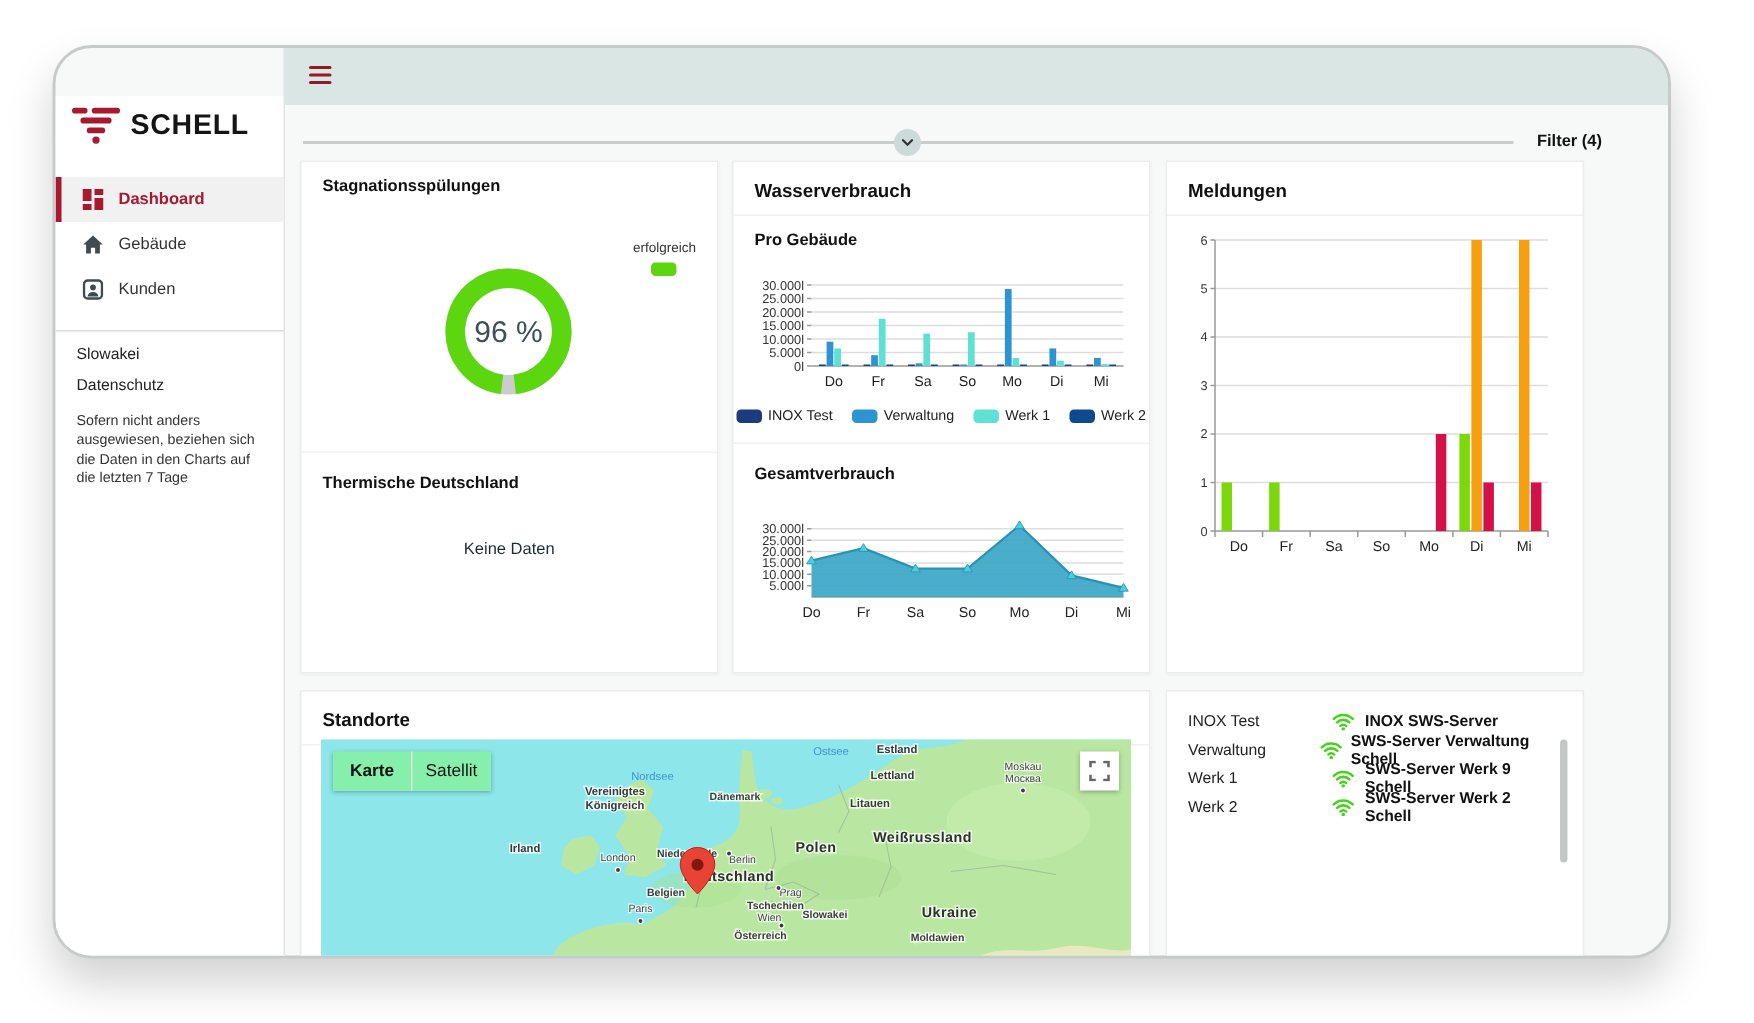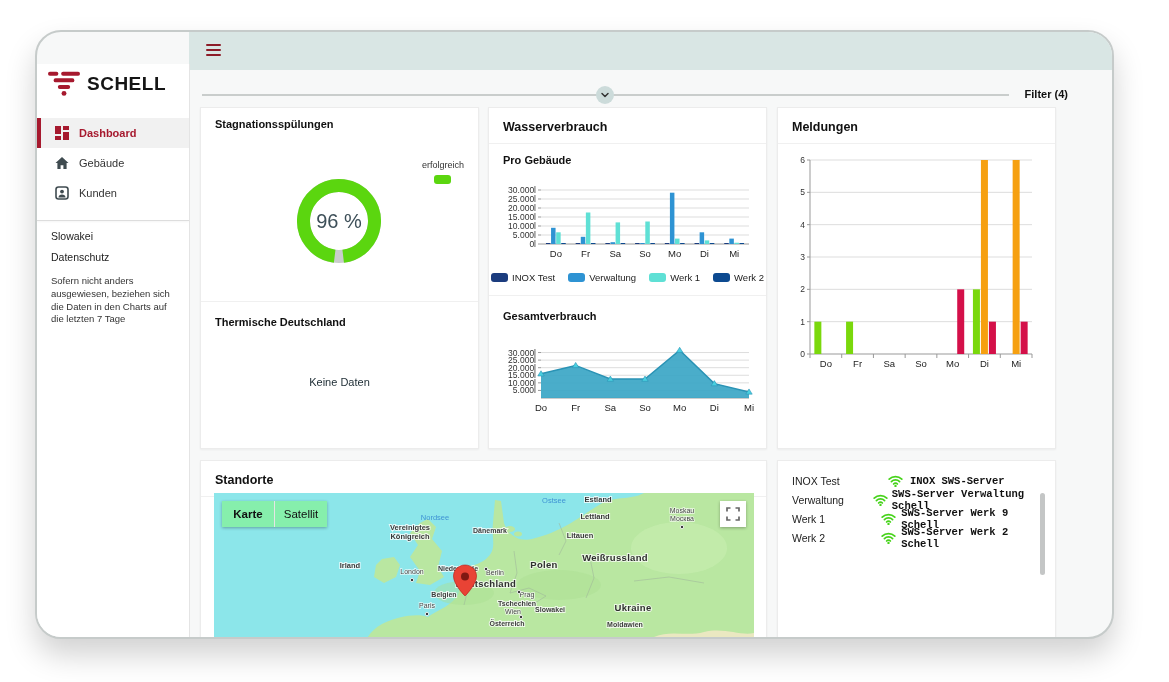--- a/index.html
+++ b/index.html
@@ -36,21 +36,21 @@
   #card-water{left:299px;top:37px;width:277px;height:340px;}
   #card-meldungen{left:588px;top:37px;width:277px;height:340px;}
   #card-standorte{left:11px;top:390px;width:565px;height:230px;}
   #card-server{left:588px;top:390px;width:277px;height:230px;}
   .hyg-legend{position:absolute;right:14px;top:52px;display:flex;align-items:center;gap:5px;
     font-size:9px;color:#333;flex-direction:column;}
   .swatch{width:17px;height:9px;border-radius:3px;display:inline-block;}
   #donut-wrap{position:absolute;left:93px;top:68px;}
   .mid-divider{position:absolute;left:0;right:0;top:193px;border-top:1px solid #f0f0f0;}
   .thermal-title{position:absolute;top:198px;left:0;}
-  .no-data{position:absolute;top:268px;width:100%;text-align:center;font-size:11px;color:#1c2b33;}
+  .no-data{position:absolute;top:252px;width:100%;text-align:center;font-size:11px;color:#1c2b33;}
   #bar1-svg{position:absolute;left:10px;top:76px;}
   #legend-pro{position:absolute;left:0;right:0;top:164px;display:flex;justify-content:center;gap:13px;}
   .legend-item{display:flex;align-items:center;gap:4px;font-size:9.5px;color:#222;}
   .water-divider{position:absolute;left:0;right:0;top:187px;border-top:1px solid #f0f0f0;}
   .sec2-title{position:absolute;top:192px;left:0;}
   #area-svg{position:absolute;left:10px;top:234px;}
   #bar2-svg{position:absolute;left:6px;top:42px;}
   .ax{font-size:8.5px;fill:#333;font-family:"Liberation Sans",sans-serif;}
   .cat{font-size:9.5px;fill:#222;font-family:"Liberation Sans",sans-serif;text-anchor:middle;}
   .donut-label{font-size:20px;fill:#3d4f58;font-family:"Liberation Sans",sans-serif;text-anchor:middle;}
@@ -71,21 +71,21 @@
   .m-country-lg{font:bold 9.5px "Liberation Sans",sans-serif;fill:#2f2f2f;text-anchor:middle;
     letter-spacing:.3px;paint-order:stroke;stroke:rgba(255,255,255,.7);stroke-width:2px;}
   .m-city{font:7px "Liberation Sans",sans-serif;fill:#444;text-anchor:middle;
     paint-order:stroke;stroke:rgba(255,255,255,.75);stroke-width:1.6px;}
   .m-water{font:7.5px "Liberation Sans",sans-serif;fill:#3f93d4;text-anchor:middle;}
   
   .srv-rows{padding:10px 14px 0 14px;}
   .srv-row{display:flex;align-items:center;height:19px;font-size:10.5px;}
   .srv-name{width:96px;color:#222;}
   .srv-ico{width:22px;display:flex;align-items:center;}
-  .srv-server{font-weight:bold;color:#111;font-family:Liberation Mono, monospace;}
+  .srv-server{font-weight:bold;color:#111;}
   .srv-scroll{position:absolute;right:10px;top:32px;width:5px;height:82px;border-radius:3px;
     background:#c4c6c6;cursor:pointer;}
 </style>
 </head>
 <body>
 
 <div class="window">
 
   <div class="topbar">
     <div class="burger">

